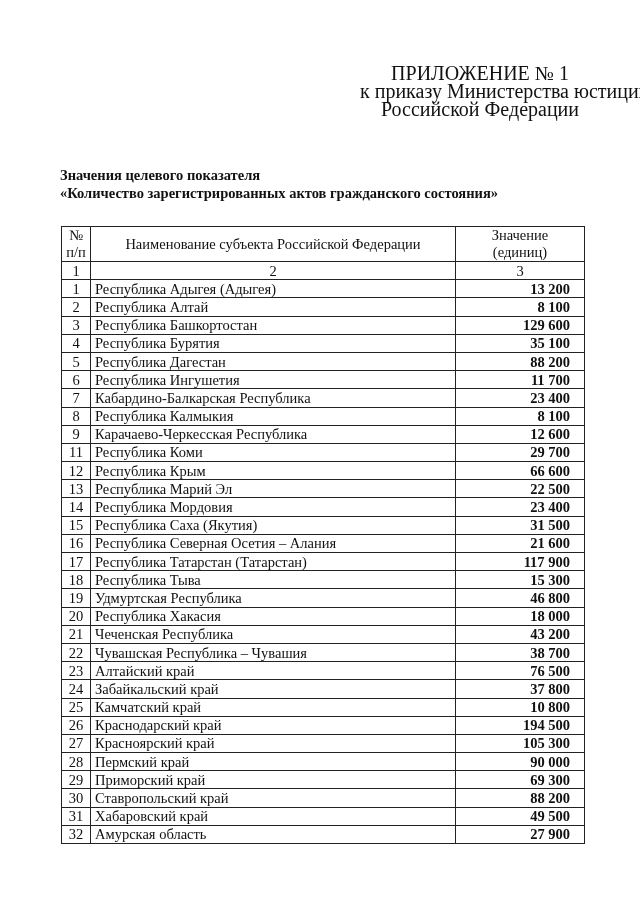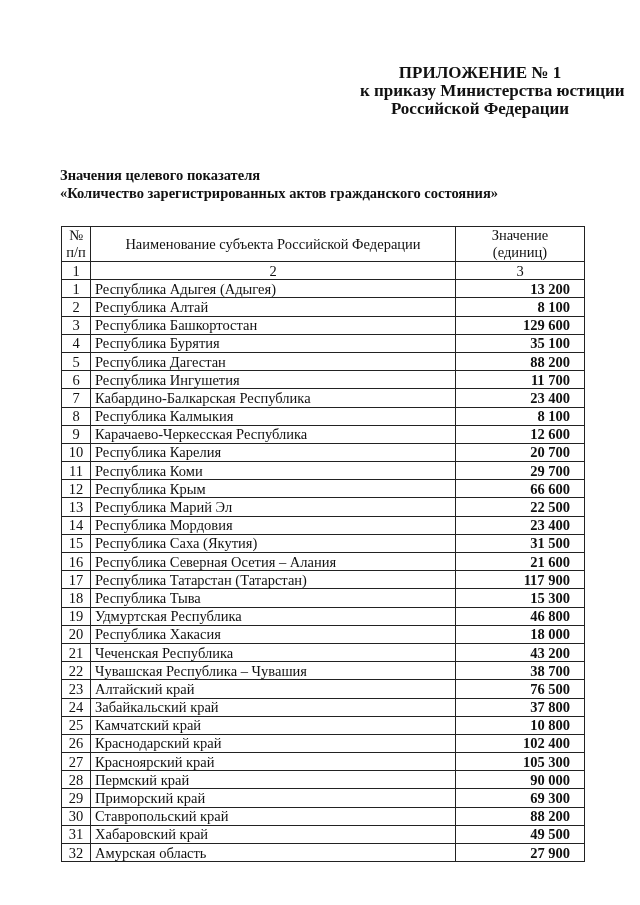--- a/index.html
+++ b/index.html
@@ -14,23 +14,22 @@
       overflow: hidden;
       font-family: "Liberation Serif", "DejaVu Serif", serif;
       color: #111111;
     }
     .appendix {
       position: absolute;
       left: 360px;
       top: 64px;
       width: 240px;
       text-align: center;
-      font-size: 17px;
+      font-size: 20px;
       line-height: 18px;
-      font-weight: bold;
     }
     .appendix .line { white-space: nowrap; }
     .appendix .ul {
       display: inline-block;
       border-bottom: 1px solid #111;
       text-align: center;
       line-height: 16px;
     }
     .title {
       position: absolute;
@@ -148,25 +147,20 @@
         <td class="num">8</td>
         <td class="name">Республика Калмыкия</td>
         <td class="val">8 100</td>
       </tr>
       <tr>
         <td class="num">9</td>
         <td class="name">Карачаево-Черкесская Республика</td>
         <td class="val">12 600</td>
       </tr>
       <tr>
-        <td class="num">10</td>
-        <td class="name">Республика Карелия</td>
-        <td class="val">20 700</td>
-      </tr>
-      <tr>
         <td class="num">11</td>
         <td class="name">Республика Коми</td>
         <td class="val">29 700</td>
       </tr>
       <tr>
         <td class="num">12</td>
         <td class="name">Республика Крым</td>
         <td class="val">66 600</td>
       </tr>
       <tr>
@@ -230,21 +224,21 @@
         <td class="val">37 800</td>
       </tr>
       <tr>
         <td class="num">25</td>
         <td class="name">Камчатский край</td>
         <td class="val">10 800</td>
       </tr>
       <tr>
         <td class="num">26</td>
         <td class="name">Краснодарский край</td>
-        <td class="val">102 400</td>
+        <td class="val">194 500</td>
       </tr>
       <tr>
         <td class="num">27</td>
         <td class="name">Красноярский край</td>
         <td class="val">105 300</td>
       </tr>
       <tr>
         <td class="num">28</td>
         <td class="name">Пермский край</td>
         <td class="val">90 000</td>

